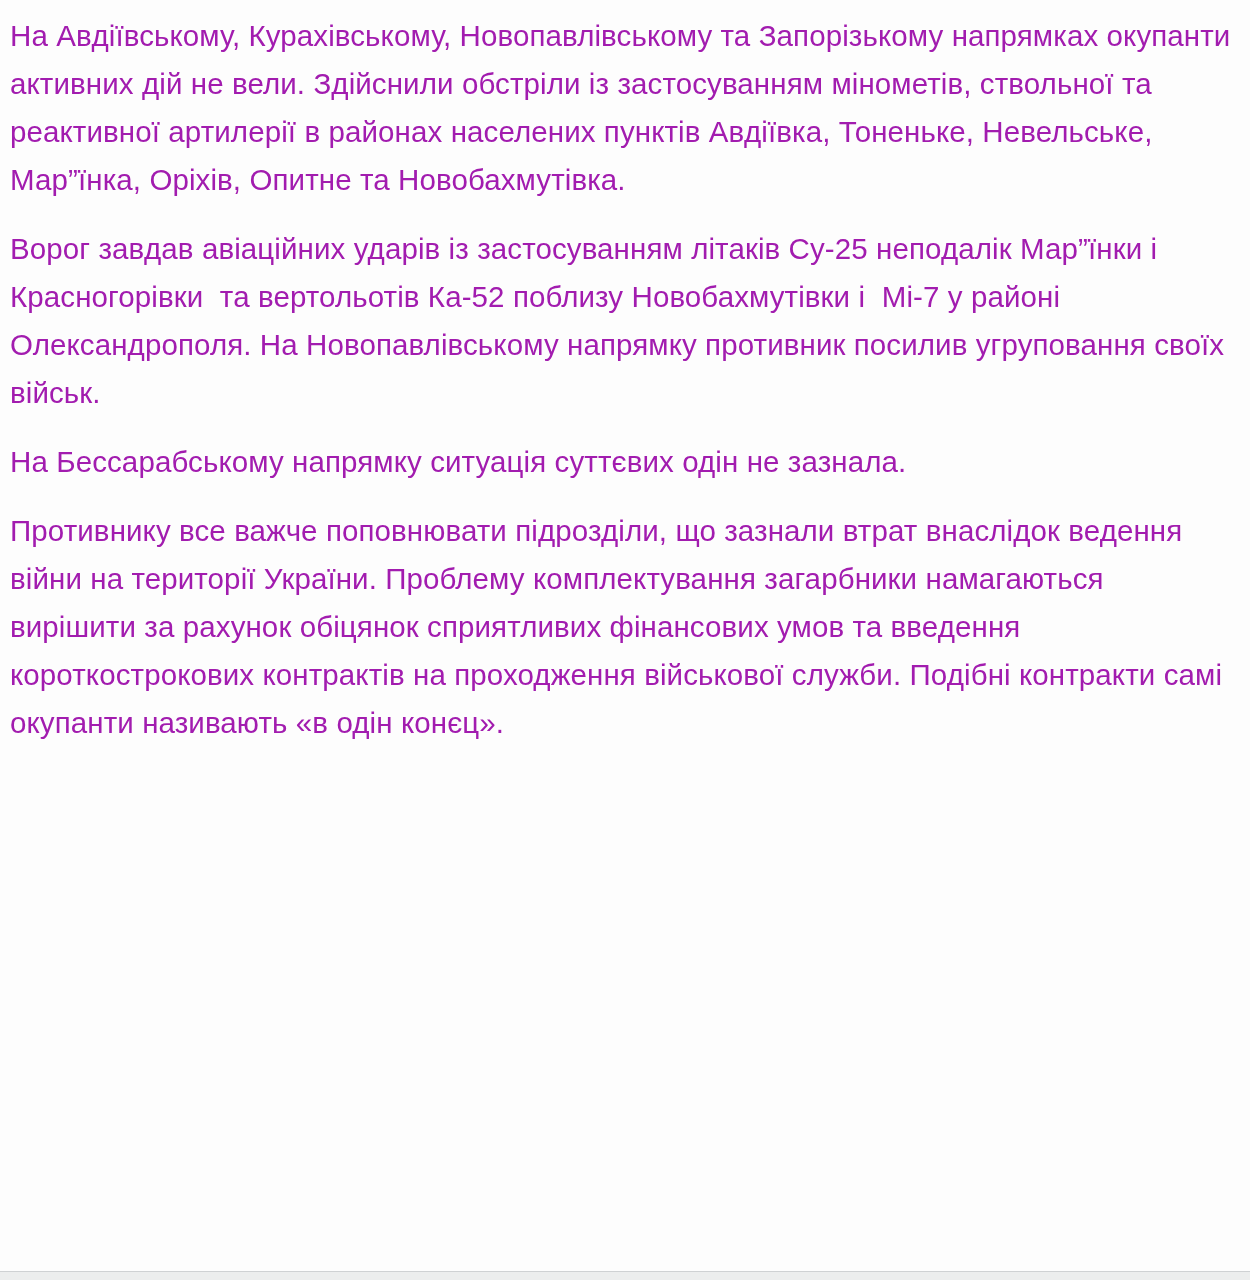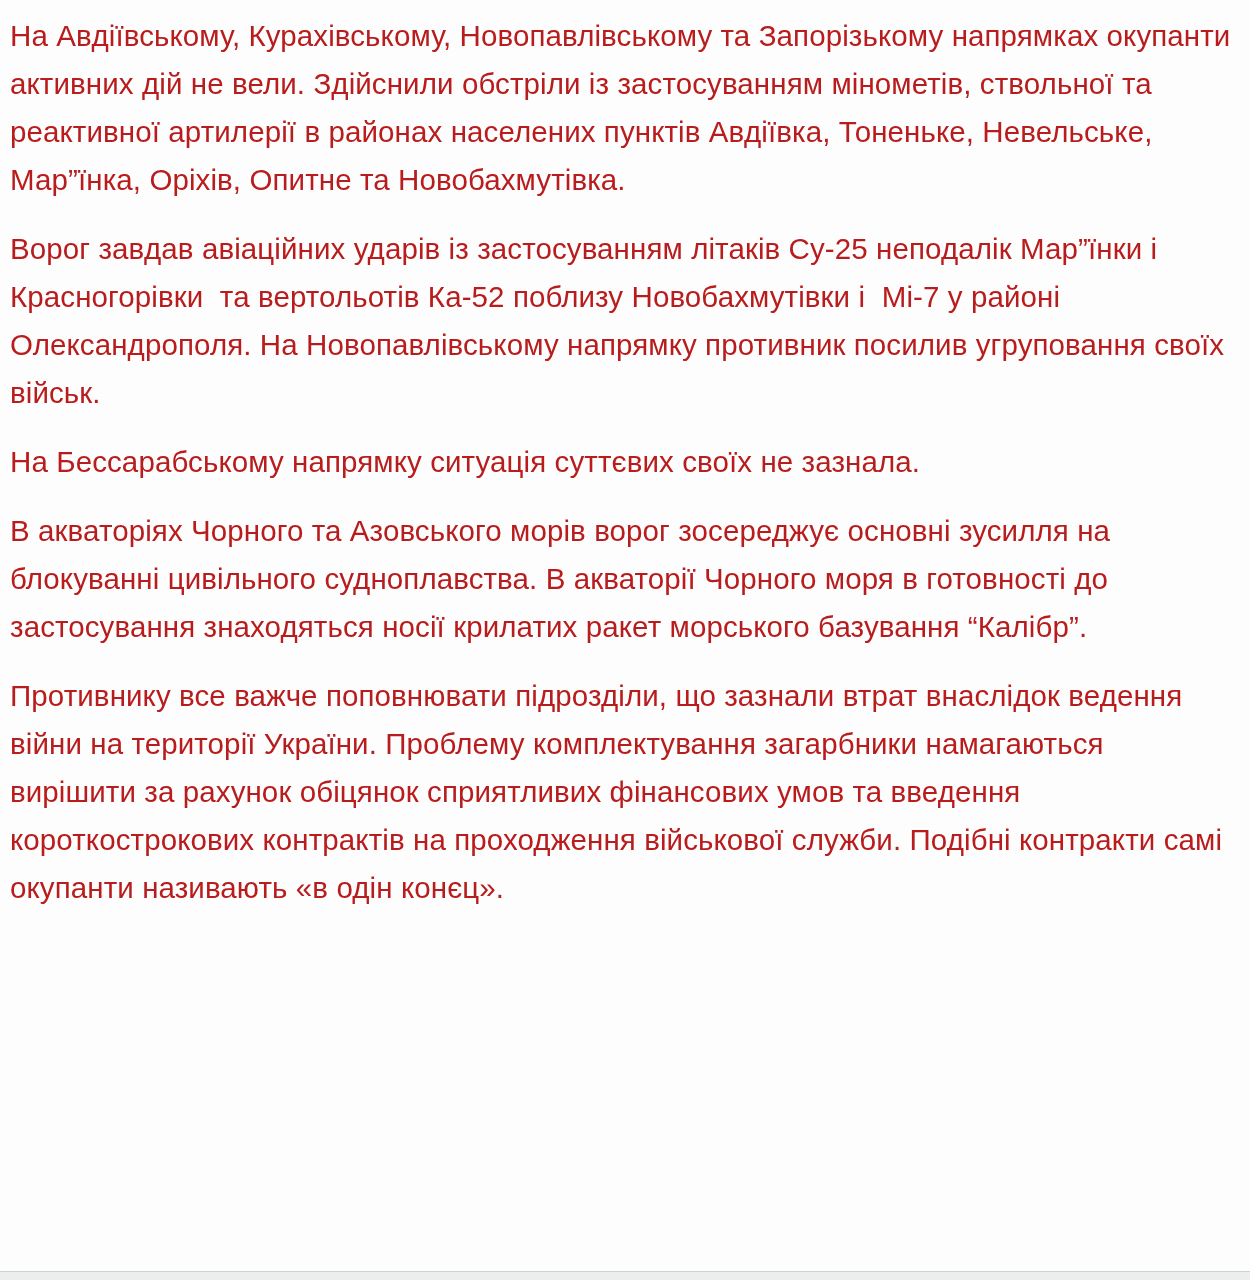--- a/index.html
+++ b/index.html
@@ -16,21 +16,21 @@
     font-family: "Liberation Sans", "DejaVu Sans", sans-serif;
   }
   .text-column {
     padding: 12px 18px 0 10px;
   }
   .text-column p {
     margin: 0 0 21px 0;
     font-size: 29.5px;
     line-height: 48px;
     font-weight: 400;
-    color: #b91c1c;
+    color: #a21caf;
     letter-spacing: 0.1px;
     white-space: pre-wrap;
   }
   .bottom-strip {
     position: absolute;
     left: 0;
     bottom: 0;
     width: 100%;
     height: 9px;
     background: #eceded;
@@ -38,18 +38,17 @@
     box-sizing: border-box;
   }
 </style>
 </head>
 <body>
 
 <div class="page">
   <div class="text-column">
     <p>На Авдіївському, Курахівському, Новопавлівському та Запорізькому напрямках окупанти активних дій не вели. Здійснили обстріли із застосуванням мінометів, ствольної та реактивної артилерії в районах населених пунктів Авдіївка, Тоненьке, Невельське, Мар”їнка, Оріхів, Опитне та Новобахмутівка.</p>
     <p>Ворог завдав авіаційних ударів із застосуванням літаків Су-25 неподалік Мар”їнки і Красногорівки  та вертольотів Ка-52 поблизу Новобахмутівки і  Мі-7 у районі Олександрополя. На Новопавлівському напрямку противник посилив угруповання своїх військ.</p>
-    <p>На Бессарабському напрямку ситуація суттєвих своїх не зазнала.</p>
-    <p>В акваторіях Чорного та Азовського морів ворог зосереджує основні зусилля на блокуванні цивільного судноплавства. В акваторії Чорного моря в готовності до застосування знаходяться носії крилатих ракет морського базування “Калібр”.</p>
+    <p>На Бессарабському напрямку ситуація суттєвих одін не зазнала.</p>
     <p>Противнику все важче поповнювати підрозділи, що зазнали втрат внаслідок ведення війни на території України. Проблему комплектування загарбники намагаються вирішити за рахунок обіцянок сприятливих фінансових умов та введення короткострокових контрактів на проходження військової служби. Подібні контракти самі окупанти називають «в одін конєц».</p>
   </div>
   <div class="bottom-strip"></div>
 </div>
 
 </body></html>

